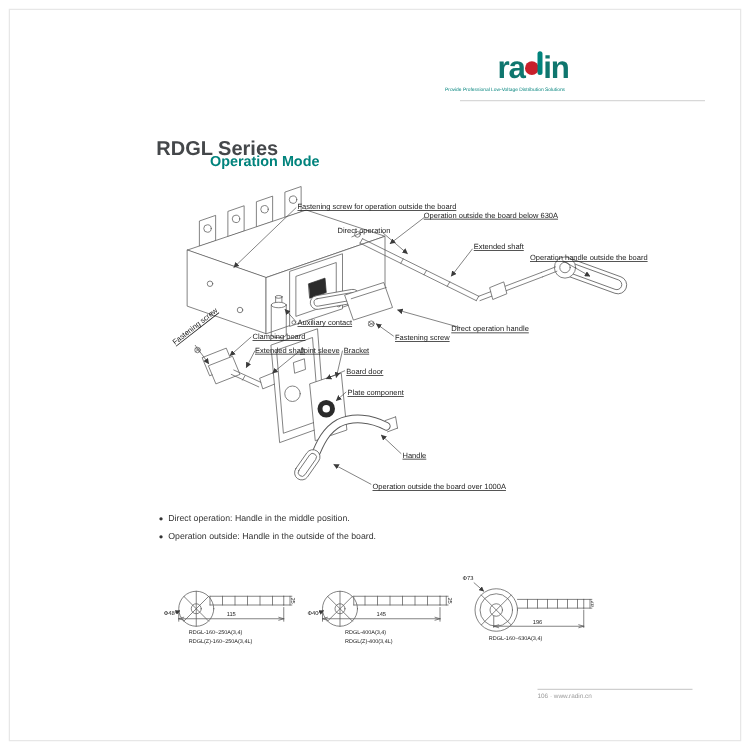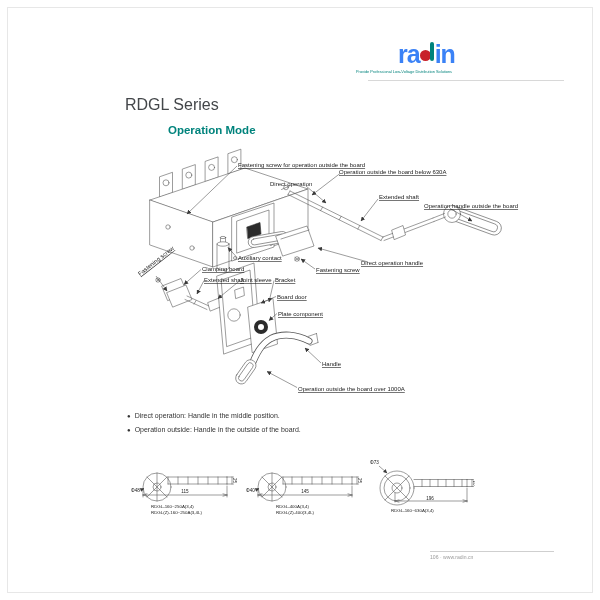--- a/index.html
+++ b/index.html
@@ -4,29 +4,29 @@
 <style>
   html,body { margin:0; padding:0; }
   .page {
     position:relative; width:600px; height:600px; background:#ffffff;
     font-family:"Liberation Sans", sans-serif; overflow:hidden;
   }
   .page-frame { position:absolute; inset:7px; border:1px solid #e7e7e7; pointer-events:none; }
 
   
   .logo-wrap { position:absolute; left:398px; top:42px; }
-  .logo { font-weight:bold; font-size:25px; letter-spacing:-1px; color:#3b82f6; line-height:24px; white-space:nowrap; }
+  .logo { font-weight:bold; font-size:25px; letter-spacing:-1px; color:#0f766e; line-height:24px; white-space:nowrap; }
   .logo-d { display:inline-block; position:relative; width:15px; height:20px; }
   .logo-d .dot { position:absolute; left:0; bottom:2px; width:11.5px; height:11.5px; border-radius:50%; background:#C8202B; }
   .logo-d .stem { position:absolute; right:1px; bottom:2px; width:3.4px; height:19px; border-radius:2px; background:#00837C; }
   .tagline { position:absolute; left:356px; top:70px; font-size:6px; color:#00837C; white-space:nowrap;
              transform:scale(0.65); transform-origin:left top; }
   .header-rule { position:absolute; left:368px; top:80px; width:196px; height:1px; background:#d8d8d8; }
 
-  .series-title { position:absolute; left:125px; top:96px; font-size:16px; font-weight:normal; color:#44474A; }
+  .series-title { position:absolute; left:125px; top:111px; font-size:16px; font-weight:bold; color:#44474A; }
   .section-title { position:absolute; left:125px; top:124px; font-size:11.5px; font-weight:bold; color:#00837C;margin-left:43px; }
 
   
   .diagram { position:absolute; left:120px; top:145px; }
   .drawings { position:absolute; left:130px; top:455px; }
   svg text { font-family:"Liberation Sans", sans-serif; }
   .dlbl { font-size:6px; fill:#1c1c1c; }
   .u { text-decoration:underline; }
   .dim { font-size:4.6px; fill:#222; }
   .mdl { font-size:4.4px; fill:#222; }

